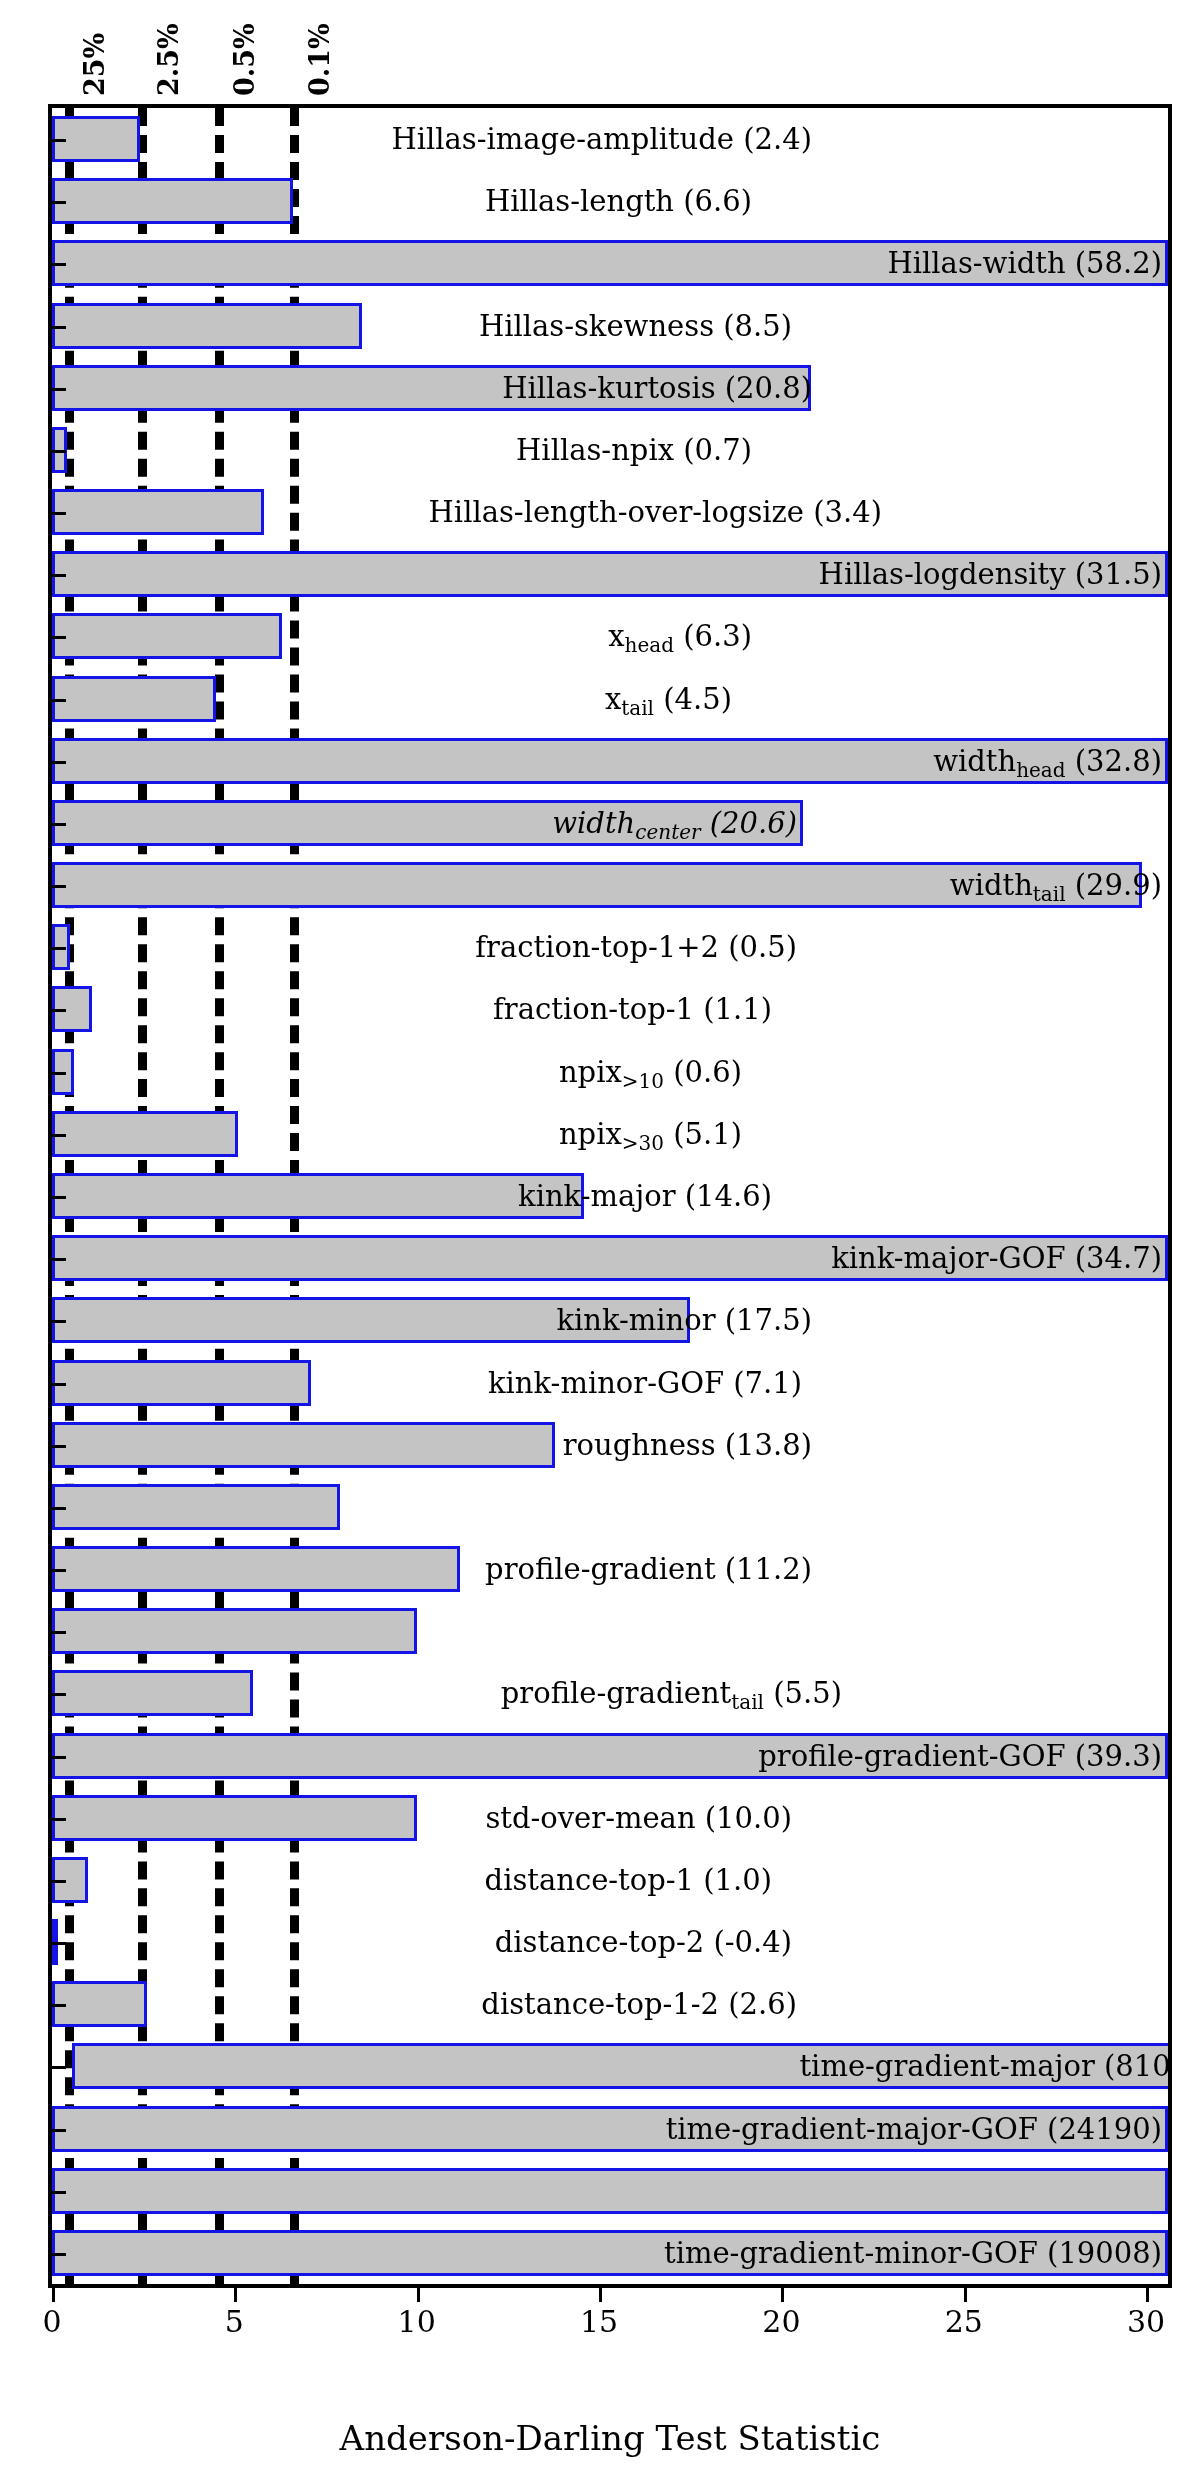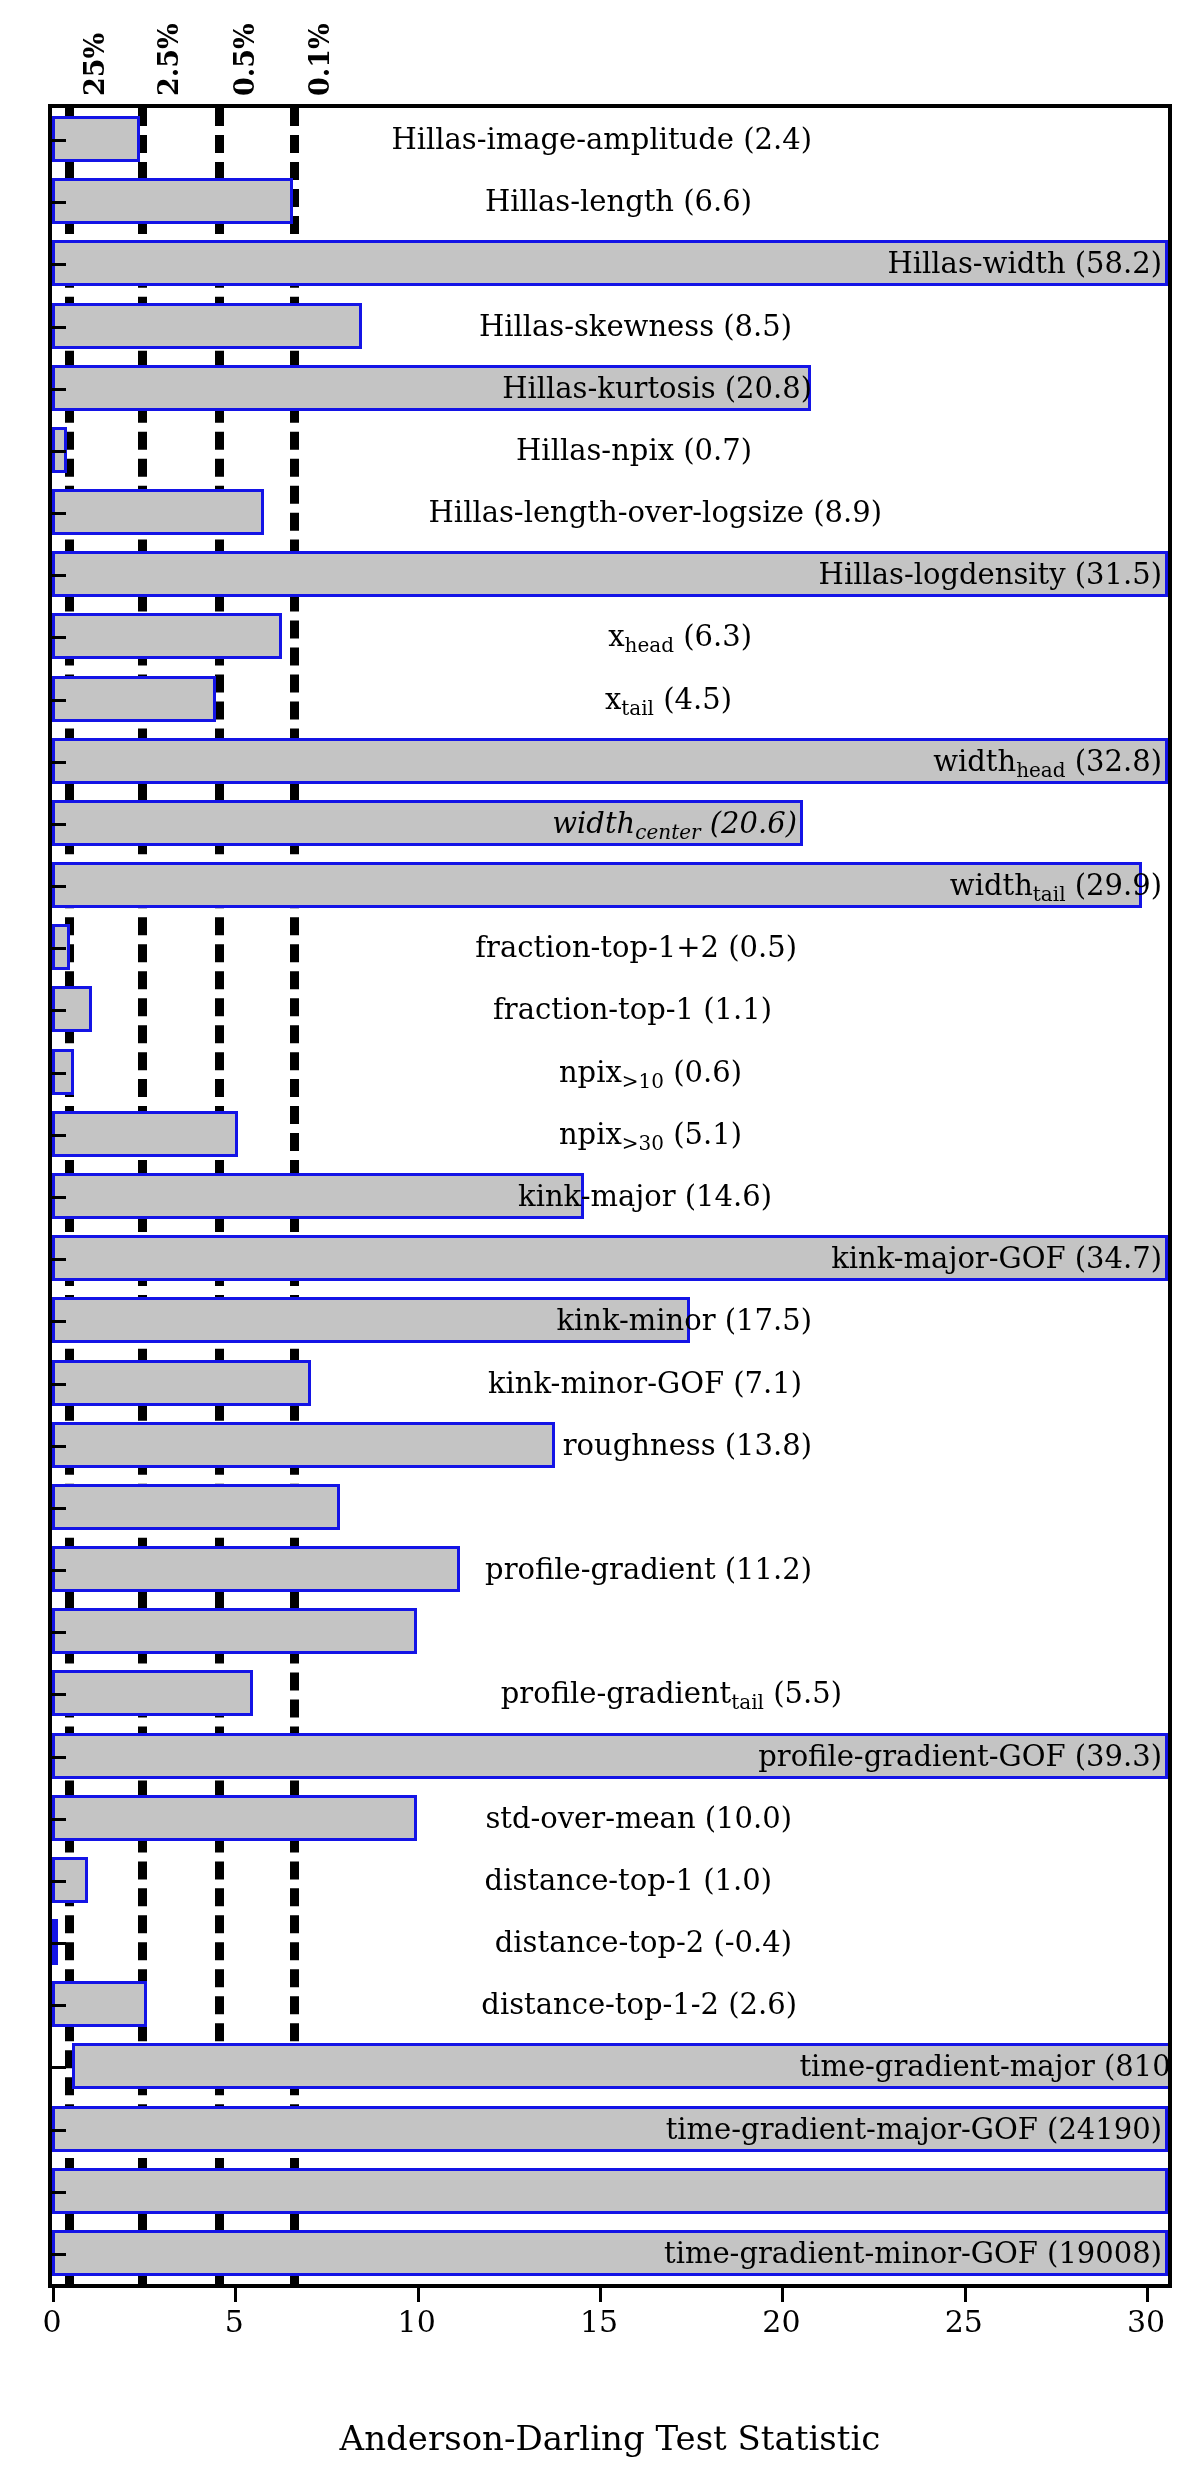--- a/index.html
+++ b/index.html
@@ -137,21 +137,21 @@
           <div class="bar-row" style="top: 248.686px; height: 62.1714px; width: 1116px;">
             <div class="bar" style="left: 0px; width: 758.588px; top: 8.08571px;"></div>
             <div class="bar-label" style="left: 760px; transform: translate(-100%, -50%);">Hillas-kurtosis (20.8)</div>
           </div>
           <div class="bar-row" style="top: 310.857px; height: 62.1714px; width: 1116px;">
             <div class="bar" style="left: 0px; width: 14.5882px; top: 8.08571px;"></div>
             <div class="bar-label" style="left: 700px; transform: translate(-100%, -50%);">Hillas-npix (0.7)</div>
           </div>
           <div class="bar-row" style="top: 373.029px; height: 62.1714px; width: 1116px;">
             <div class="bar" style="left: 0px; width: 211.529px; top: 8.08571px;"></div>
-            <div class="bar-label" style="left: 830px; transform: translate(-100%, -50%);">Hillas-length-over-logsize (8.9)</div>
+            <div class="bar-label" style="left: 830px; transform: translate(-100%, -50%);">Hillas-length-over-logsize (3.4)</div>
           </div>
           <div class="bar-row" style="top: 435.2px; height: 62.1714px; width: 1116px;">
             <div class="bar" style="left: 0px; width: 1116px; top: 8.08571px;"></div>
             <div class="bar-label" style="left: 1110px; transform: translate(-100%, -50%);">Hillas-logdensity (31.5)</div>
           </div>
           <div class="bar-row" style="top: 497.371px; height: 62.1714px; width: 1116px;">
             <div class="bar" style="left: 0px; width: 229.765px; top: 8.08571px;"></div>
             <div class="bar-label" style="left: 700px; transform: translate(-100%, -50%);">x<sub>head</sub> (6.3)</div>
           </div>
           <div class="bar-row" style="top: 559.543px; height: 62.1714px; width: 1116px;">

